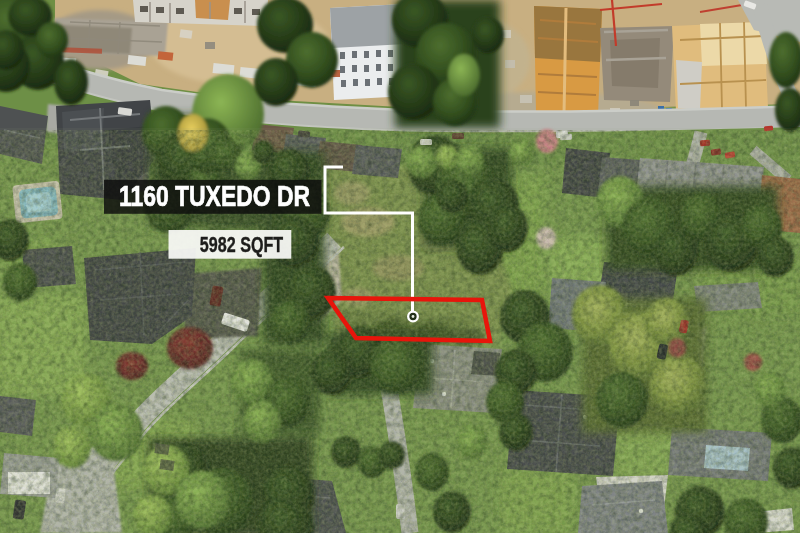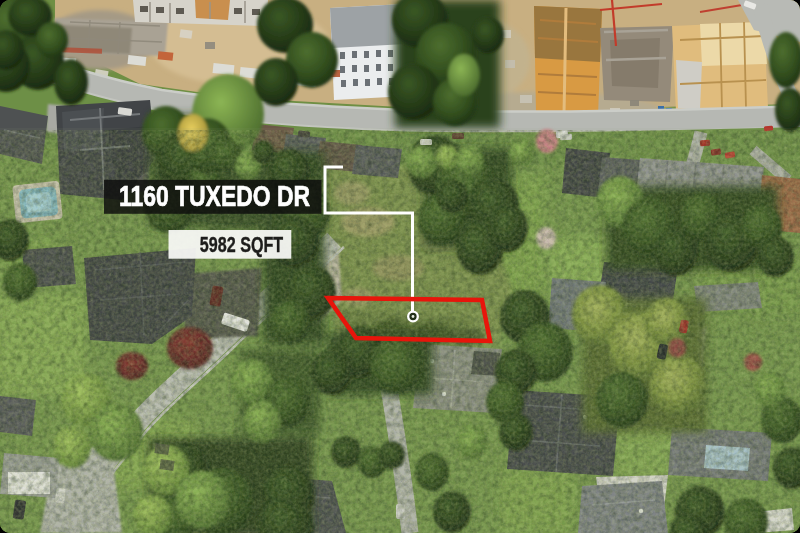--- a/index.html
+++ b/index.html
@@ -1,16 +1,16 @@
 <!DOCTYPE html>
 <html><head>
 <meta charset="utf-8">
 <style>
   html,body{margin:0;padding:0;background:#000;}
-  #stage{position:relative;width:800px;height:533px;overflow:hidden;font-family:"Liberation Sans",sans-serif;border-radius:10px;}
+  #stage{position:relative;width:800px;height:533px;overflow:hidden;font-family:"Liberation Sans",sans-serif;}
   svg{display:block;}
 </style>
 </head>
 <body>
 <div id="stage">
 <svg width="800" height="533" viewBox="0 0 800 533" xmlns="http://www.w3.org/2000/svg">
 <defs>
   <radialGradient id="gConif" cx="40%" cy="35%" r="70%">
     <stop offset="0%" stop-color="#4d6e2f"></stop>
           <stop offset="60%" stop-color="#324e1e"></stop>

